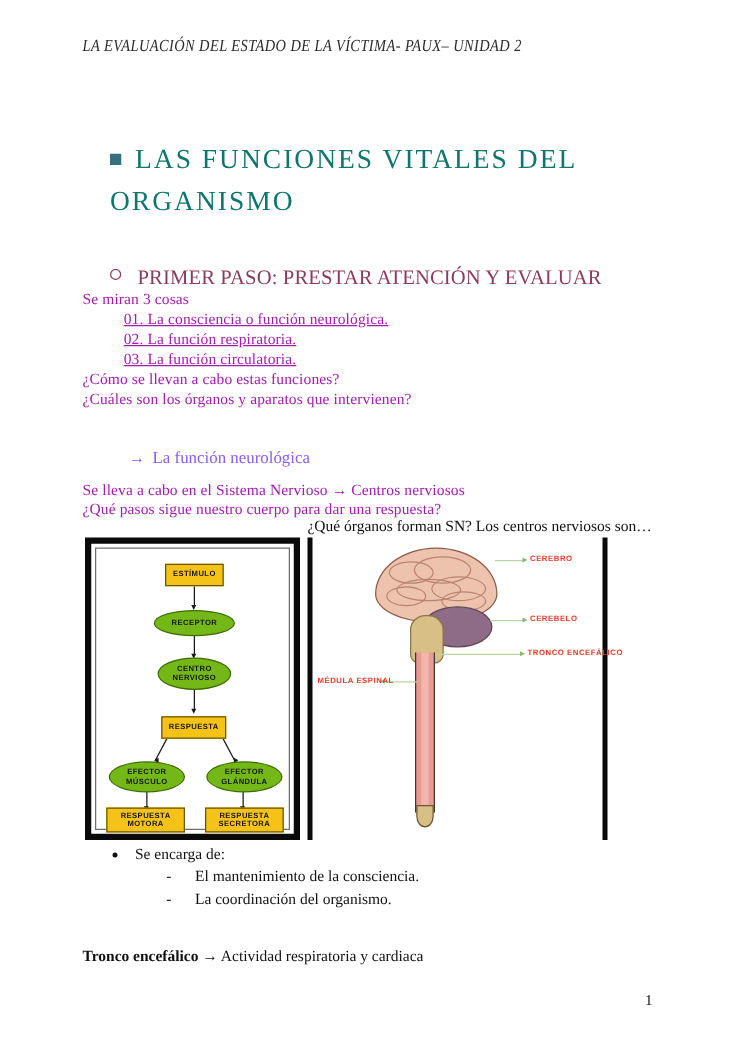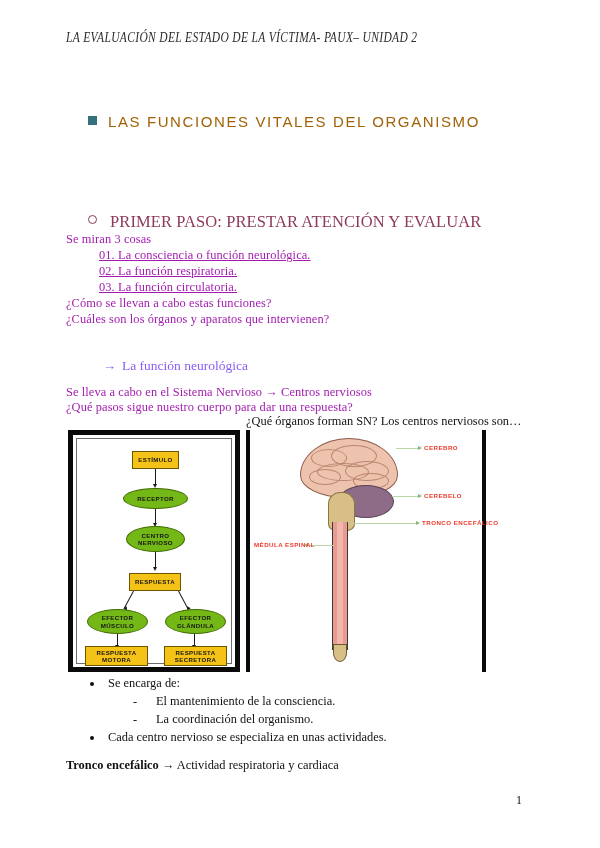--- a/index.html
+++ b/index.html
@@ -49,24 +49,24 @@
   .h1-bullet {
     display: inline-block;
     width: 9px;
     height: 9px;
     background: #34717f;
     vertical-align: 2px;
     margin-right: 11px;
   }
   .h1-text {
     display: inline;
-    font-family: Liberation Sans, sans-serif;
-    font-size: 15px;
+    font-family: Liberation Serif, serif;
+    font-size: 22px;
     letter-spacing: 1.6px;
-    color: #a16207;
+    color: #0f766e;
     line-height: 1.55;
   }
 
   
   .h2-wrap {
     position: absolute;
     left: 88px;
     top: 200px;
     white-space: nowrap;
     margin-top: 12px;
@@ -441,24 +441,20 @@
       <span>Se encarga de:</span>
     </div>
     <div class="bl-sub">
       <span class="dash">-</span>
       <span>El mantenimiento de la consciencia.</span>
     </div>
     <div class="bl-sub">
       <span class="dash">-</span>
       <span>La coordinación del organismo.</span>
     </div>
-    <div class="bl-row">
-      <span class="dot"></span>
-      <span>Cada centro nervioso se especializa en unas actividades.</span>
-    </div>
   </div>
 
   <div class="closing">
     <b>Tronco encefálico</b><span> → Actividad respiratoria y cardiaca</span>
   </div>
 
   <div class="page-num">1</div>
 
 </div>
 

